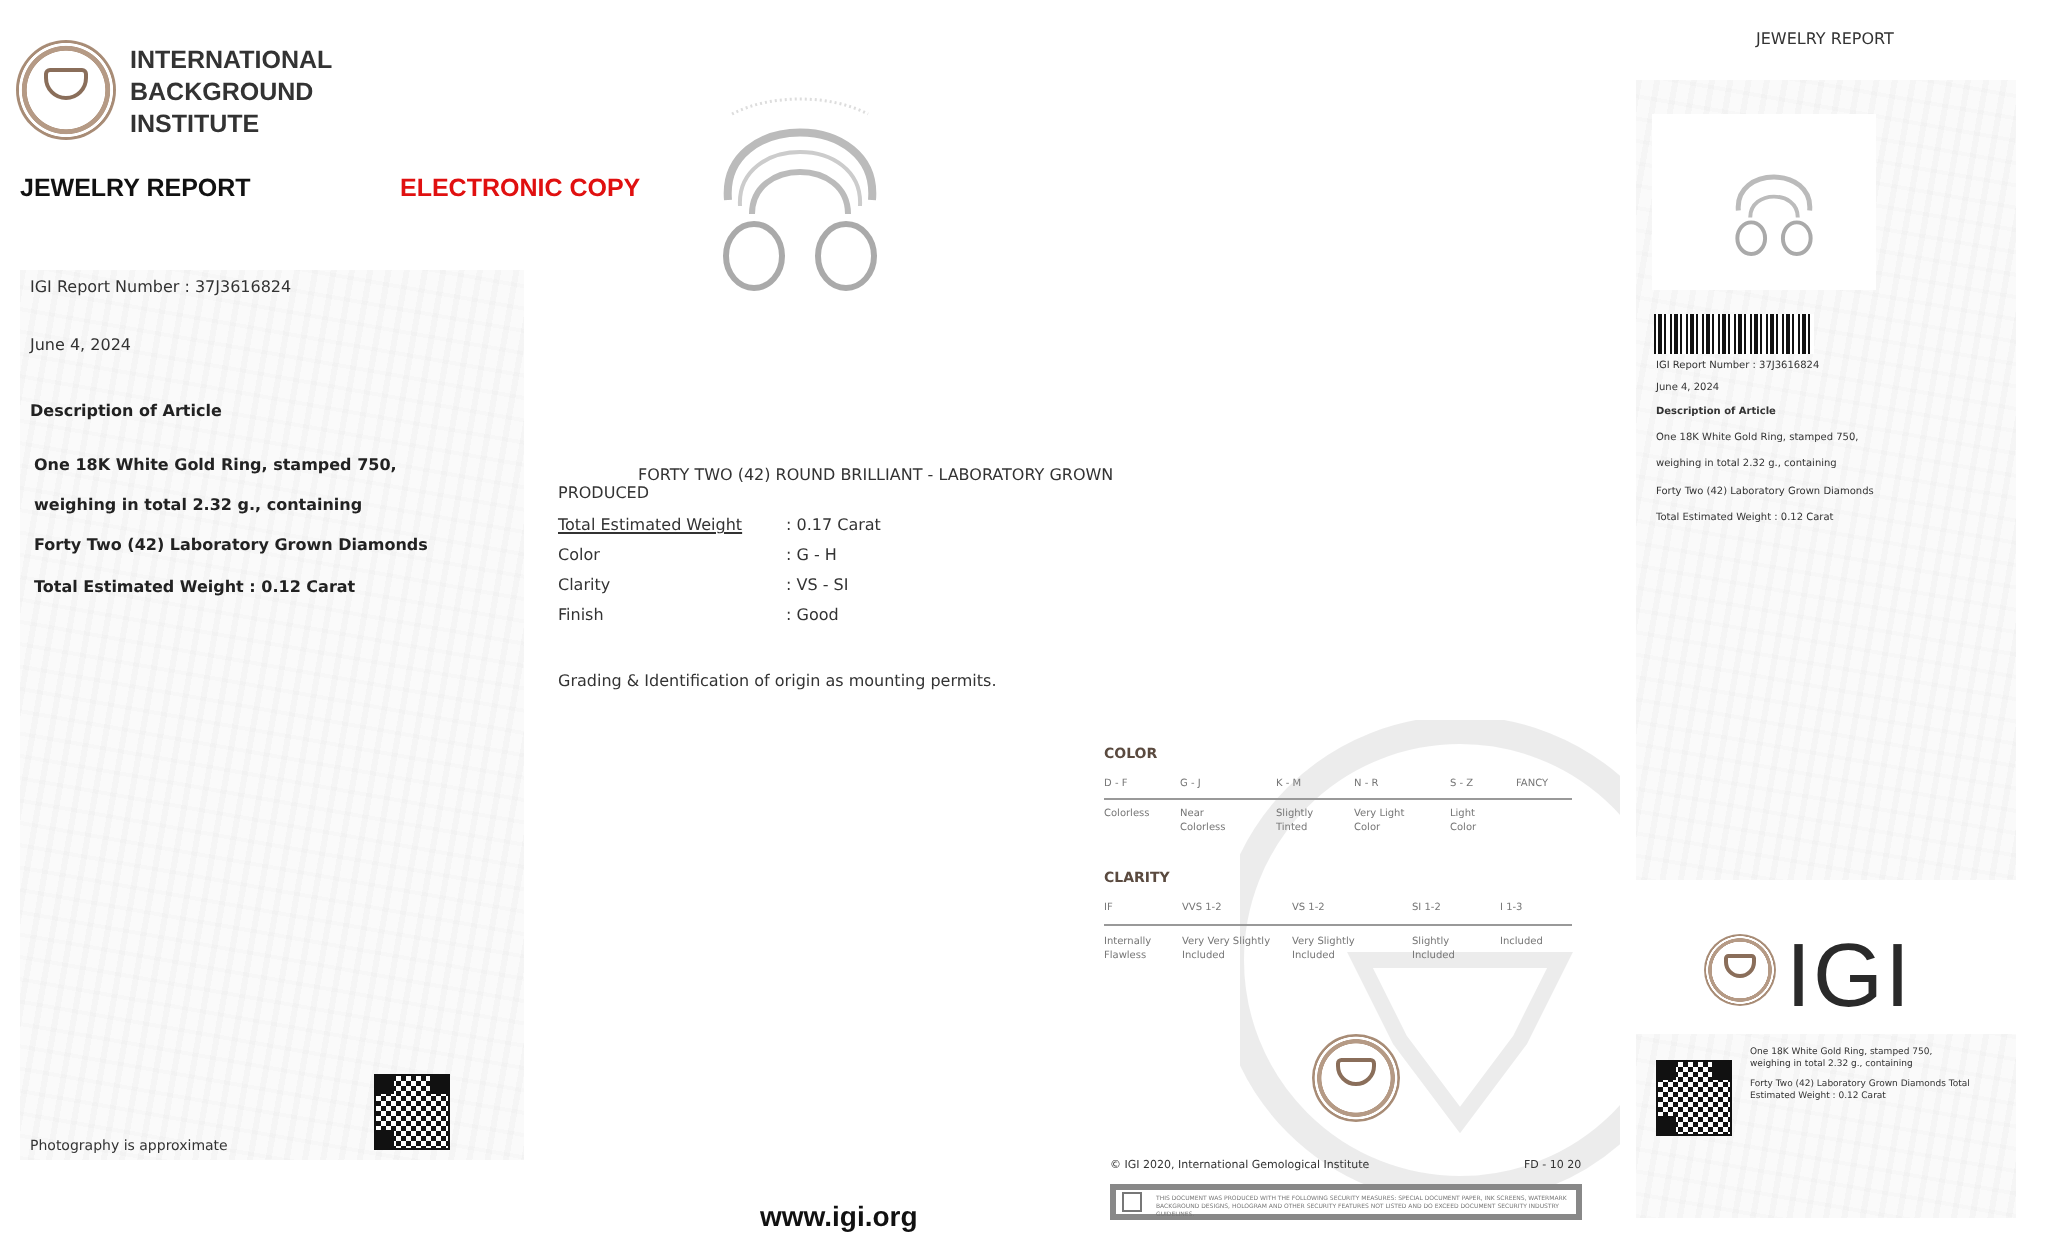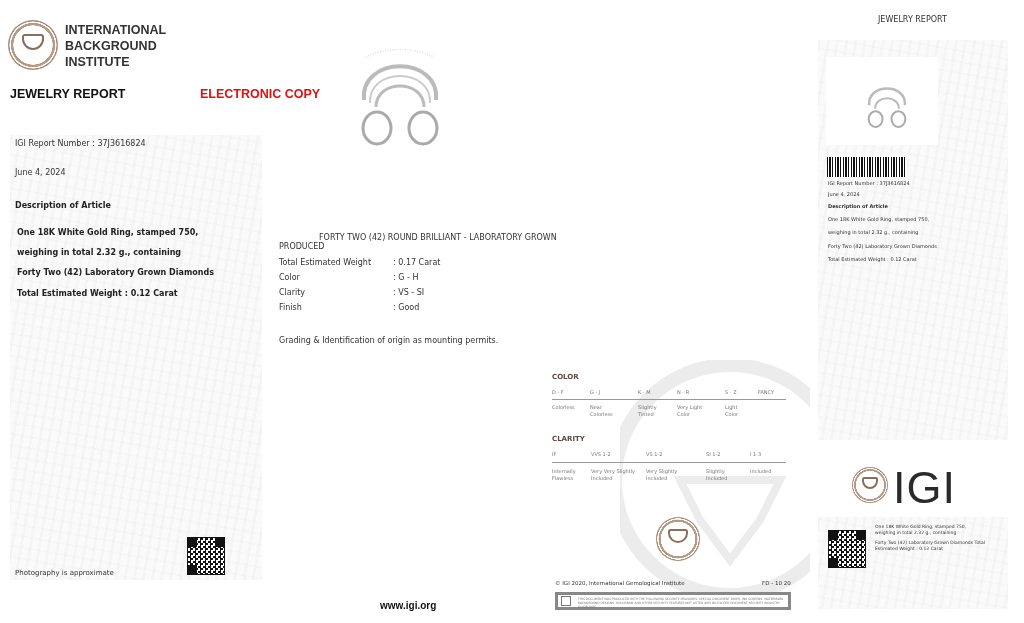--- a/index.html
+++ b/index.html
@@ -44,21 +44,21 @@
   .scale-line { height: 1px; background: #999; }
 
   .big-wm { left: 620px; top: 360px; width: 190px; height: 240px; opacity: 0.18; }
 
   .copyright { left: 555px; top: 580px; font-size: 5.5px; color: #333; }
   .fd { left: 762px; top: 580px; font-size: 5.5px; color: #333; }
   .security { left: 555px; top: 592px; width: 236px; height: 18px; border: 3px solid #888; background:#fff; }
   .security .txt { position:absolute; left: 20px; top: 2px; font-size: 3px; line-height: 4px; color:#777; }
   .security .lock { position:absolute; left: 3px; top: 1px; width: 10px; height: 10px; border:1px solid #777; }
 
-  .www { left: 380px; top: 600px; font-family: "Liberation Sans", sans-serif; font-weight: 700; font-size: 10px; color:#111; }
+  .www { left: 380px; top: 600px; font-family: "Liberation Sans", sans-serif; font-weight: 700; font-size: 14px; color:#111; }
 
   
   .r-title { left: 878px; top: 15px; font-size: 8px; color: #333; }
   .right-panel { left: 818px; top: 40px; width: 190px; height: 400px; }
   .right-bottom { left: 818px; top: 517px; width: 190px; height: 92px; }
   .barcode { left: 827px; top: 157px; width: 80px; height: 20px;
     background: repeating-linear-gradient(90deg, #111 0 1px, #fff 1px 2px, #111 2px 4px, #fff 4px 5px, #111 5px 6px, #fff 6px 8px); }
   .r-text { font-size: 5px; color: #333; }
   .igi-big { left: 852px; top: 467px; }
   .igi-letters { left: 893px; top: 462px; font-family: "Liberation Sans", sans-serif; font-size: 45px; color: #2a2a2a; letter-spacing: 1px; }
@@ -93,21 +93,21 @@
   <path d="M20 58 C18 22 82 22 80 58" fill="none" stroke="#ccc" stroke-width="2"></path>
   <path d="M26 62 C26 34 74 34 74 62" fill="none" stroke="#bbb" stroke-width="3"></path>
   <path d="M16 12 C35 2 65 2 84 12" fill="none" stroke="#ddd" stroke-width="1.5" stroke-dasharray="1 1.5"></path>
   <ellipse cx="27" cy="83" rx="14" ry="16" fill="none" stroke="#aaa" stroke-width="3"></ellipse>
   <ellipse cx="73" cy="83" rx="14" ry="16" fill="none" stroke="#aaa" stroke-width="3"></ellipse>
 </svg>
 
 <div class="abs mid-text" style="left:279px;top:233px;margin-left:40px;">FORTY TWO (42) ROUND BRILLIANT - LABORATORY GROWN</div>
 <div class="abs mid-text" style="left:279px;top:242px;">PRODUCED</div>
 
-<div class="abs grade-label" style="left:279px;top:258px;">Total Estimated Weight</div>
+<div class="abs grade-label" style="left:279px;top:258px;text-decoration:underline;">Total Estimated Weight</div>
 <div class="abs grade-label" style="left:393px;top:258px;">:&nbsp;<span>0.17 Carat</span></div>
 <div class="abs grade-label" style="left:279px;top:273px;">Color</div>
 <div class="abs grade-label" style="left:393px;top:273px;">:&nbsp;<span>G - H</span></div>
 <div class="abs grade-label" style="left:279px;top:288px;">Clarity</div>
 <div class="abs grade-label" style="left:393px;top:288px;">:&nbsp;<span>VS - SI</span></div>
 <div class="abs grade-label" style="left:279px;top:303px;">Finish</div>
 <div class="abs grade-label" style="left:393px;top:303px;">:&nbsp;<span>Good</span></div>
 <div class="abs mid-text" style="left:279px;top:336px;">Grading &amp; Identification of origin as mounting permits.</div>
 
 <svg class="abs big-wm" viewBox="0 0 190 240">

